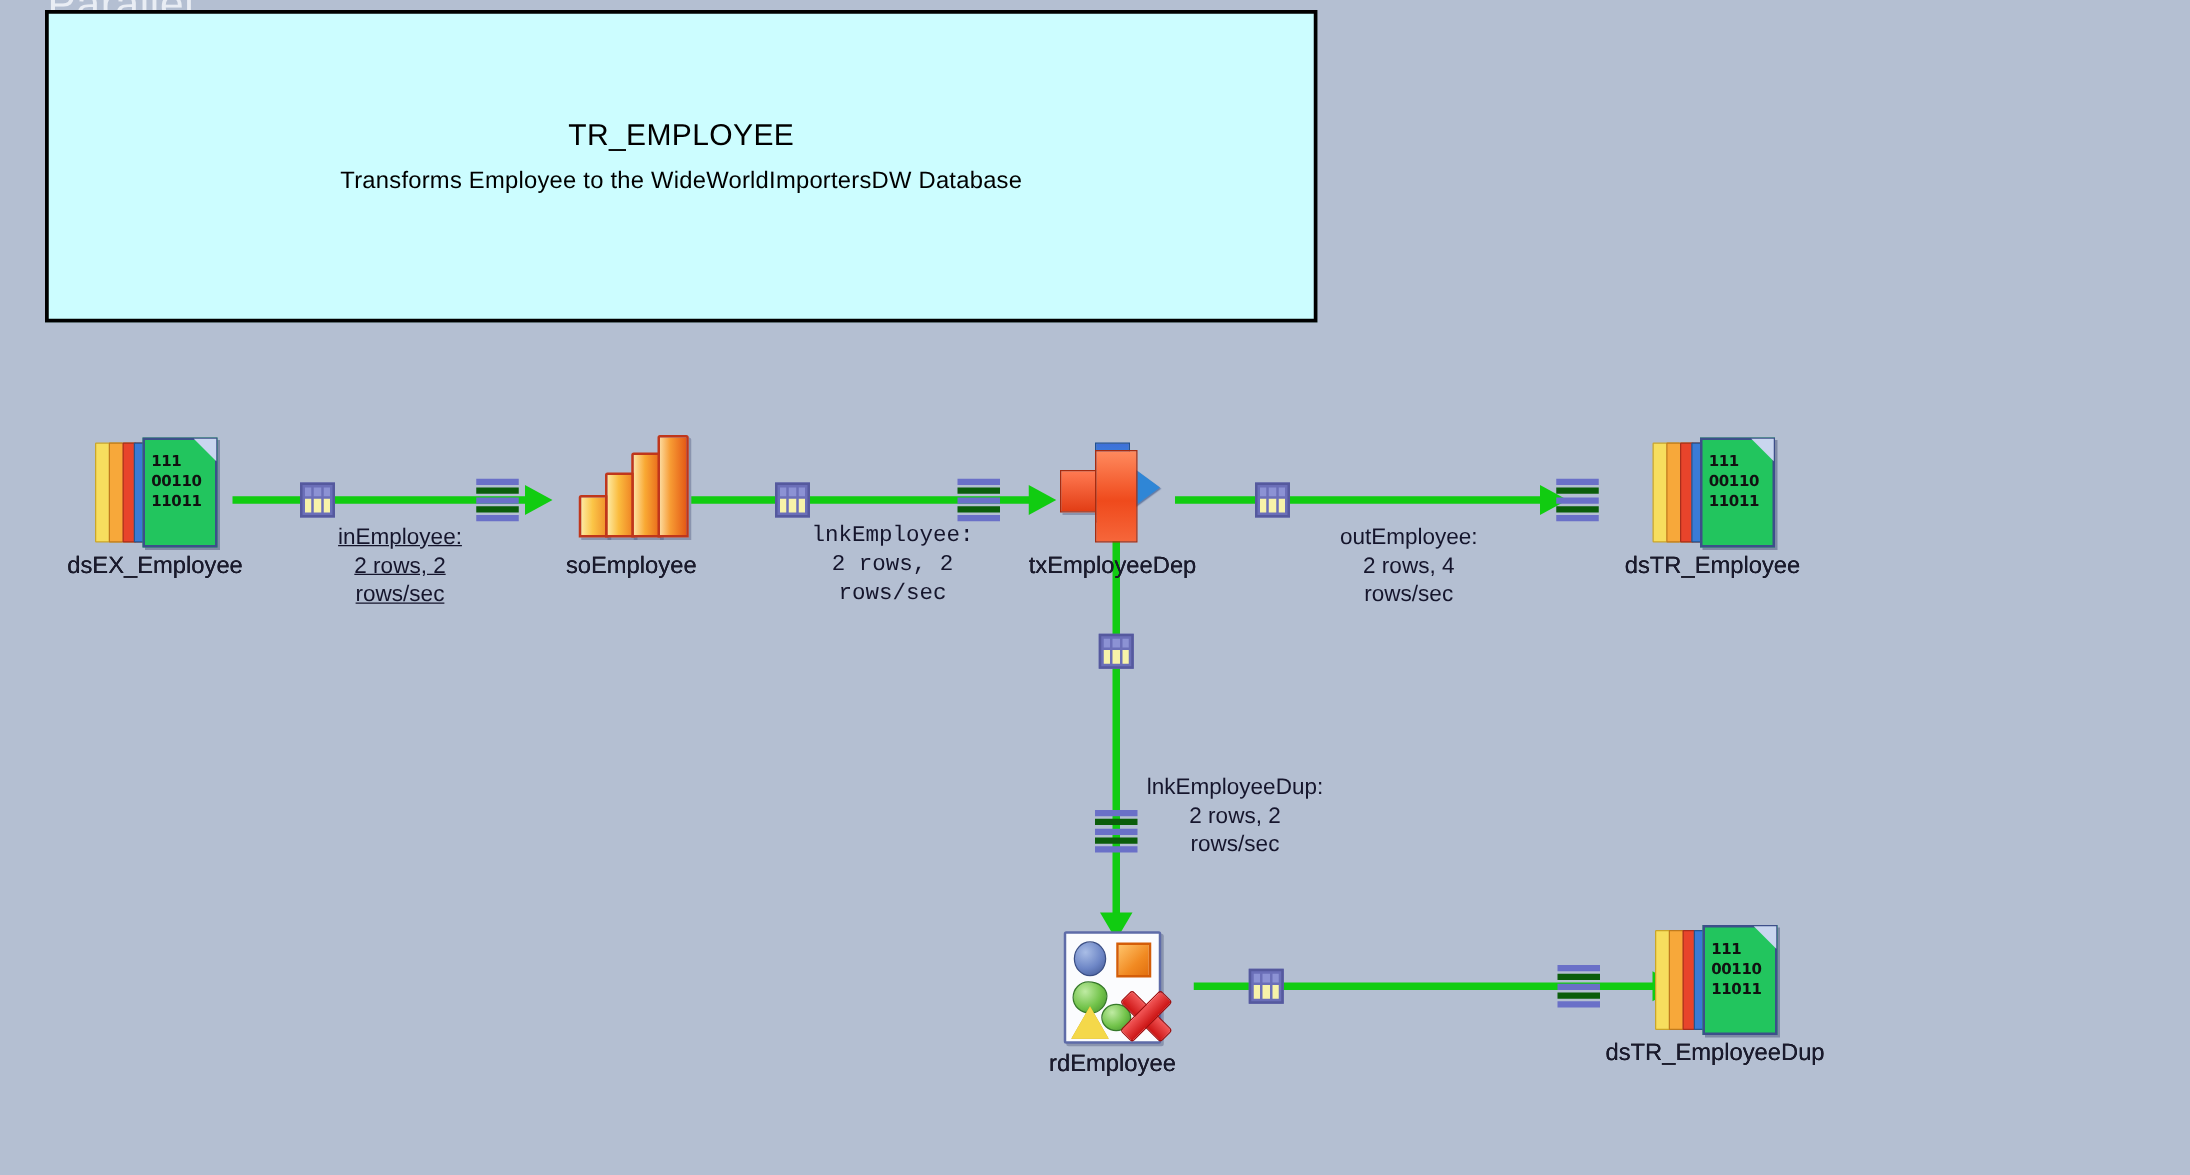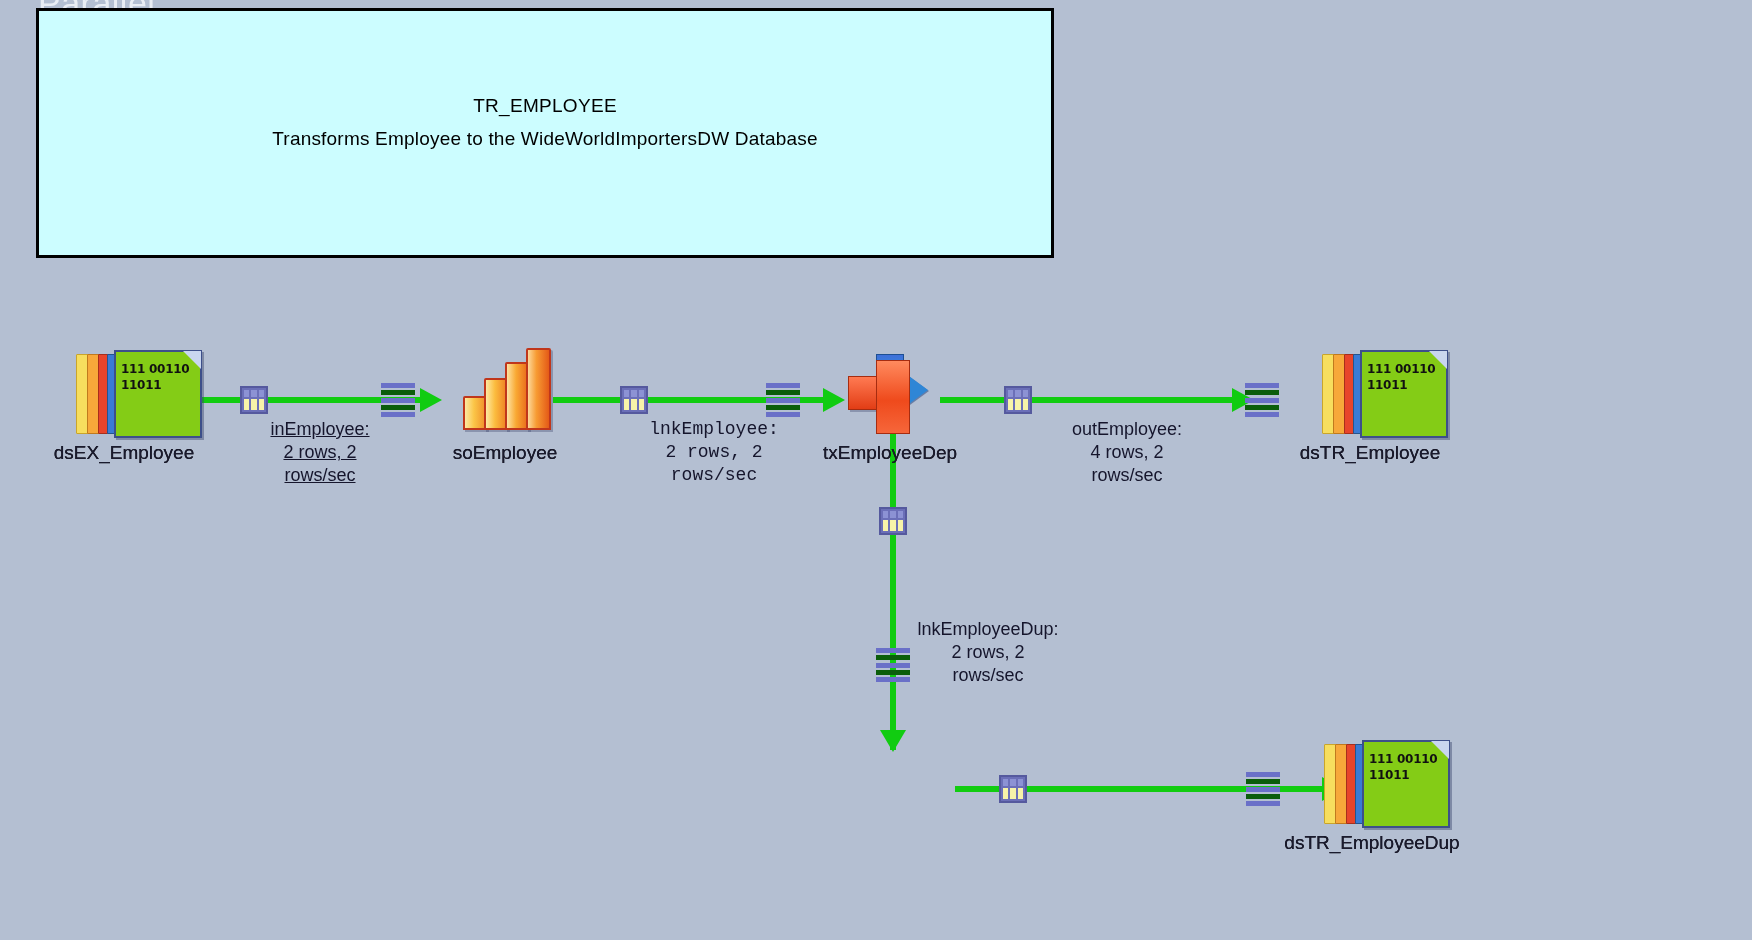--- a/index.html
+++ b/index.html
@@ -32,21 +32,21 @@
     background:#ccfdff;
     border:3px solid #000;
     box-sizing:border-box;
     display:flex;
     flex-direction:column;
     align-items:center;
     justify-content:flex-start;
   }
   .annotation .ann-title{
     margin-top:84px;
-    font-size:19px;
+    font-size:24px;
     color:#000;
     letter-spacing:.3px;
   }
   .annotation .ann-desc{
     margin-top:11px;
     font-size:19px;
     color:#000;
     letter-spacing:.2px;
   }
 
@@ -138,23 +138,22 @@
   .doc-icon{ position:relative; width:96px; height:86px; }
   .doc-icon .sheet{
     position:absolute; top:4px; border-radius:1px;
   }
   .doc-icon .s1{ left:0;  width:20px; height:78px; background:#f7de5e; border:1px solid #caa52a; }
   .doc-icon .s2{ left:11px; width:20px; height:78px; background:#f7a83a; border:1px solid #c07a1d; }
   .doc-icon .s3{ left:22px; width:16px; height:78px; background:#e8442b; border:1px solid #a82e1b; }
   .doc-icon .s4{ left:31px; width:14px; height:78px; background:#3a7bd5; border:1px solid #23558f; }
   .doc-icon .page{
     position:absolute; left:38px; top:0; width:56px; height:84px;
-    background:#84cc16; border:2px solid #3d4f8a;
+    background:#22c55e; border:2px solid #3d4f8a;
     box-shadow:2px 2px 0 rgba(60,70,110,.45);
-    padding-left:28px;
   }
   .doc-icon .fold{
     position:absolute; right:-1px; top:-1px;
     width:0; height:0;
     border-left:18px solid transparent;
     border-top:18px solid #c9d6ef;
   }
   .doc-icon .bits{
     position:absolute; left:5px; top:10px;
     font-family:"DejaVu Sans", sans-serif;
@@ -385,21 +384,21 @@
 
   <div class="path-label" style="left:320px; top:418px;text-decoration:underline;">inEmployee:
 2 rows, 2
 rows/sec</div>
 
   <div class="path-label" style="left:714px; top:418px;font-family:Liberation Mono, monospace;">lnkEmployee:
 2 rows, 2
 rows/sec</div>
 
   <div class="path-label" style="left:1127px; top:418px;">outEmployee:
-4 rows, 2
+2 rows, 4
 rows/sec</div>
 
   <div class="path-label" style="left:988px; top:618px;">lnkEmployeeDup:
 2 rows, 2
 rows/sec</div>
 
 
   <div class="node" style="left:124px; top:350px;">
     <div class="doc-icon">
       <div class="sheet s1"></div>
@@ -446,20 +445,35 @@
       <div class="page">
         <div class="fold"></div>
         <div class="bits">111
 00110
 11011</div>
       </div>
     </div>
     <div class="node-label">dsTR_Employee</div>
   </div>
 
+  <div class="node" style="left:890px; top:745px;">
+    <div class="rd-icon">
+      <div class="card"></div>
+      <div class="sphere"></div>
+      <div class="square"></div>
+      <div class="blob"></div>
+      <div class="tri"></div>
+      <div class="blob2"></div>
+      <div class="xmark">
+          <i></i>
+          <i></i>
+        </div>
+    </div>
+    <div class="node-label">rdEmployee</div>
+  </div>
 
   <div class="node" style="left:1372px; top:740px;">
     <div class="doc-icon">
       <div class="sheet s1"></div>
       <div class="sheet s2"></div>
       <div class="sheet s3"></div>
       <div class="sheet s4"></div>
       <div class="page">
         <div class="fold"></div>
         <div class="bits">111

